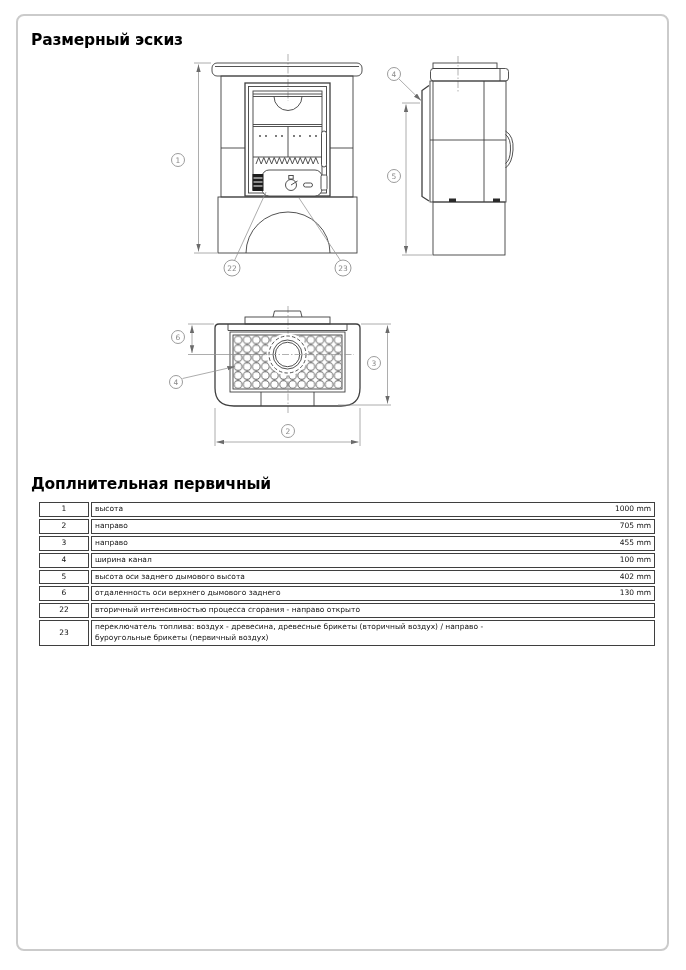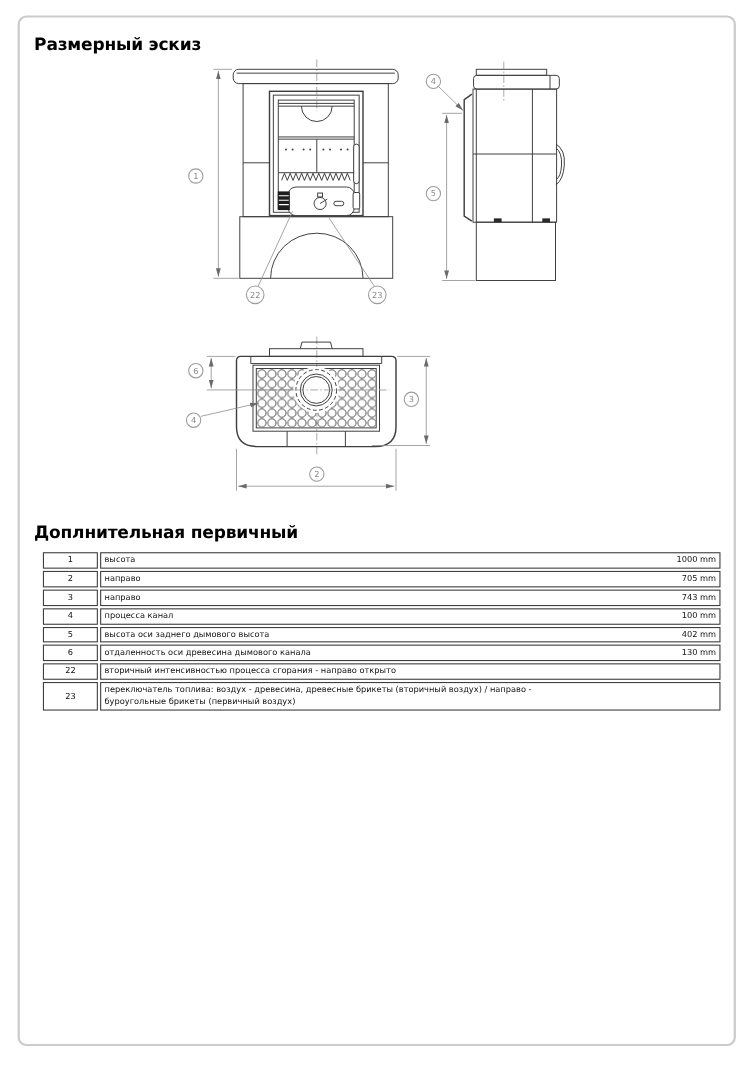--- a/index.html
+++ b/index.html
@@ -223,47 +223,47 @@
           <span class="desc-text">направо</span>
           <span class="value">705 mm</span>
         </div>
           </td>
       </tr>
       <tr>
         <td class="num">3</td>
         <td>
             <div class="cellwrap">
           <span class="desc-text">направо</span>
-          <span class="value">743 mm</span>
+          <span class="value">455 mm</span>
         </div>
           </td>
       </tr>
       <tr>
         <td class="num">4</td>
         <td>
             <div class="cellwrap">
-          <span class="desc-text">процесса канал</span>
+          <span class="desc-text">ширина канал</span>
           <span class="value">100 mm</span>
         </div>
           </td>
       </tr>
       <tr>
         <td class="num">5</td>
         <td>
             <div class="cellwrap">
           <span class="desc-text">высота оси заднего дымового высота</span>
           <span class="value">402 mm</span>
         </div>
           </td>
       </tr>
       <tr>
         <td class="num">6</td>
         <td>
             <div class="cellwrap">
-          <span class="desc-text">отдаленность оси древесина дымового канала</span>
+          <span class="desc-text">отдаленность оси верхнего дымового заднего</span>
           <span class="value">130 mm</span>
         </div>
           </td>
       </tr>
       <tr>
         <td class="num">22</td>
         <td>
             <div class="cellwrap">
           <span class="desc-text">вторичный интенсивностью процесса сгорания - направо открыто</span>
           <span class="value"></span>

